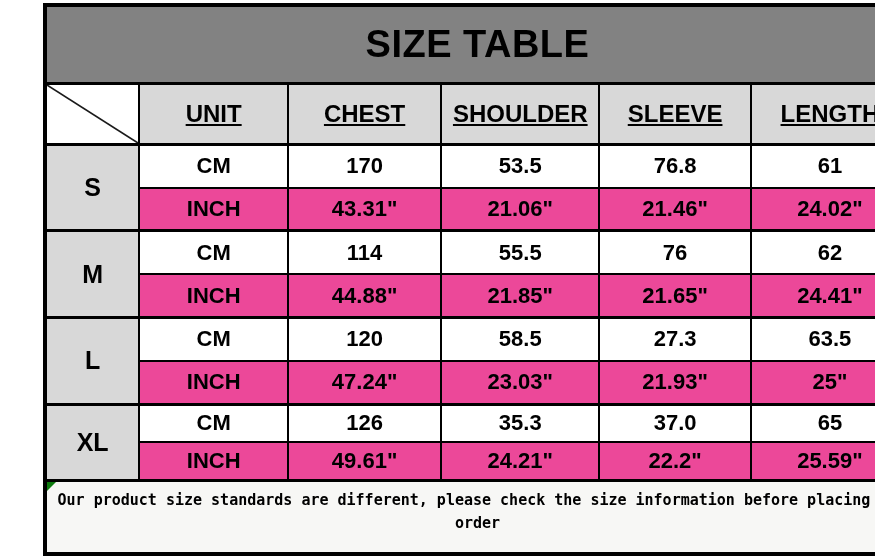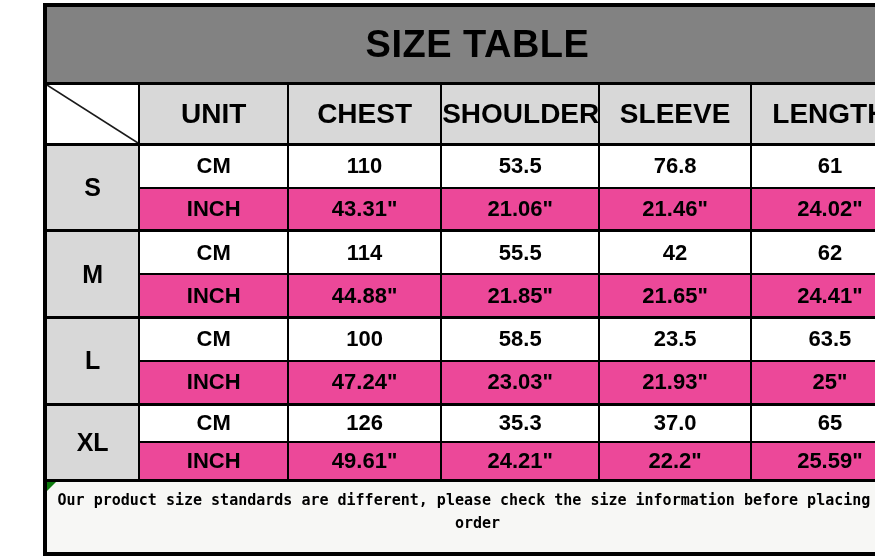--- a/index.html
+++ b/index.html
@@ -37,23 +37,24 @@
     font-size: 38px;
     font-weight: bold;
     letter-spacing: 0.5px;
     border-bottom: 3px solid #000;
   }
 
   
   .header-row th {
     background: #d8d8d8;
     height: 58px;
-    font-size: 28px;
+    font-size: 24px;
     font-weight: bold;
     border-bottom: 3px solid #000;
+    text-decoration: underline;
   }
   .header-row th.diag-cell {
     background: #ffffff;
     position: relative;
     padding: 0;
   }
   .diag-svg {
     position: absolute;
     top: 0; left: 0;
     width: 100%; height: 100%;
@@ -130,55 +131,55 @@
       <th>UNIT</th>
       <th>CHEST</th>
       <th>SHOULDER</th>
       <th>SLEEVE</th>
       <th>LENGTH</th>
     </tr>
 
     <tr class="data-row row-cm group-start">
       <th class="size-cell" rowspan="2">S</th>
       <td class="unit-cell">CM</td>
-      <td class="val-cell">110</td>
+      <td class="val-cell">170</td>
       <td class="val-cell">53.5</td>
       <td class="val-cell">76.8</td>
       <td class="val-cell">61</td>
     </tr>
     <tr class="data-row row-inch">
       <td class="unit-cell">INCH</td>
       <td class="val-cell">43.31"</td>
       <td class="val-cell">21.06"</td>
       <td class="val-cell">21.46"</td>
       <td class="val-cell">24.02"</td>
     </tr>
 
     <tr class="data-row row-cm group-start">
       <th class="size-cell" rowspan="2">M</th>
       <td class="unit-cell">CM</td>
       <td class="val-cell">114</td>
       <td class="val-cell">55.5</td>
-      <td class="val-cell">42</td>
+      <td class="val-cell">76</td>
       <td class="val-cell">62</td>
     </tr>
     <tr class="data-row row-inch">
       <td class="unit-cell">INCH</td>
       <td class="val-cell">44.88"</td>
       <td class="val-cell">21.85"</td>
       <td class="val-cell">21.65"</td>
       <td class="val-cell">24.41"</td>
     </tr>
 
     <tr class="data-row row-cm group-start">
       <th class="size-cell" rowspan="2">L</th>
       <td class="unit-cell">CM</td>
-      <td class="val-cell">100</td>
+      <td class="val-cell">120</td>
       <td class="val-cell">58.5</td>
-      <td class="val-cell">23.5</td>
+      <td class="val-cell">27.3</td>
       <td class="val-cell">63.5</td>
     </tr>
     <tr class="data-row row-inch">
       <td class="unit-cell">INCH</td>
       <td class="val-cell">47.24"</td>
       <td class="val-cell">23.03"</td>
       <td class="val-cell">21.93"</td>
       <td class="val-cell">25"</td>
     </tr>
 

